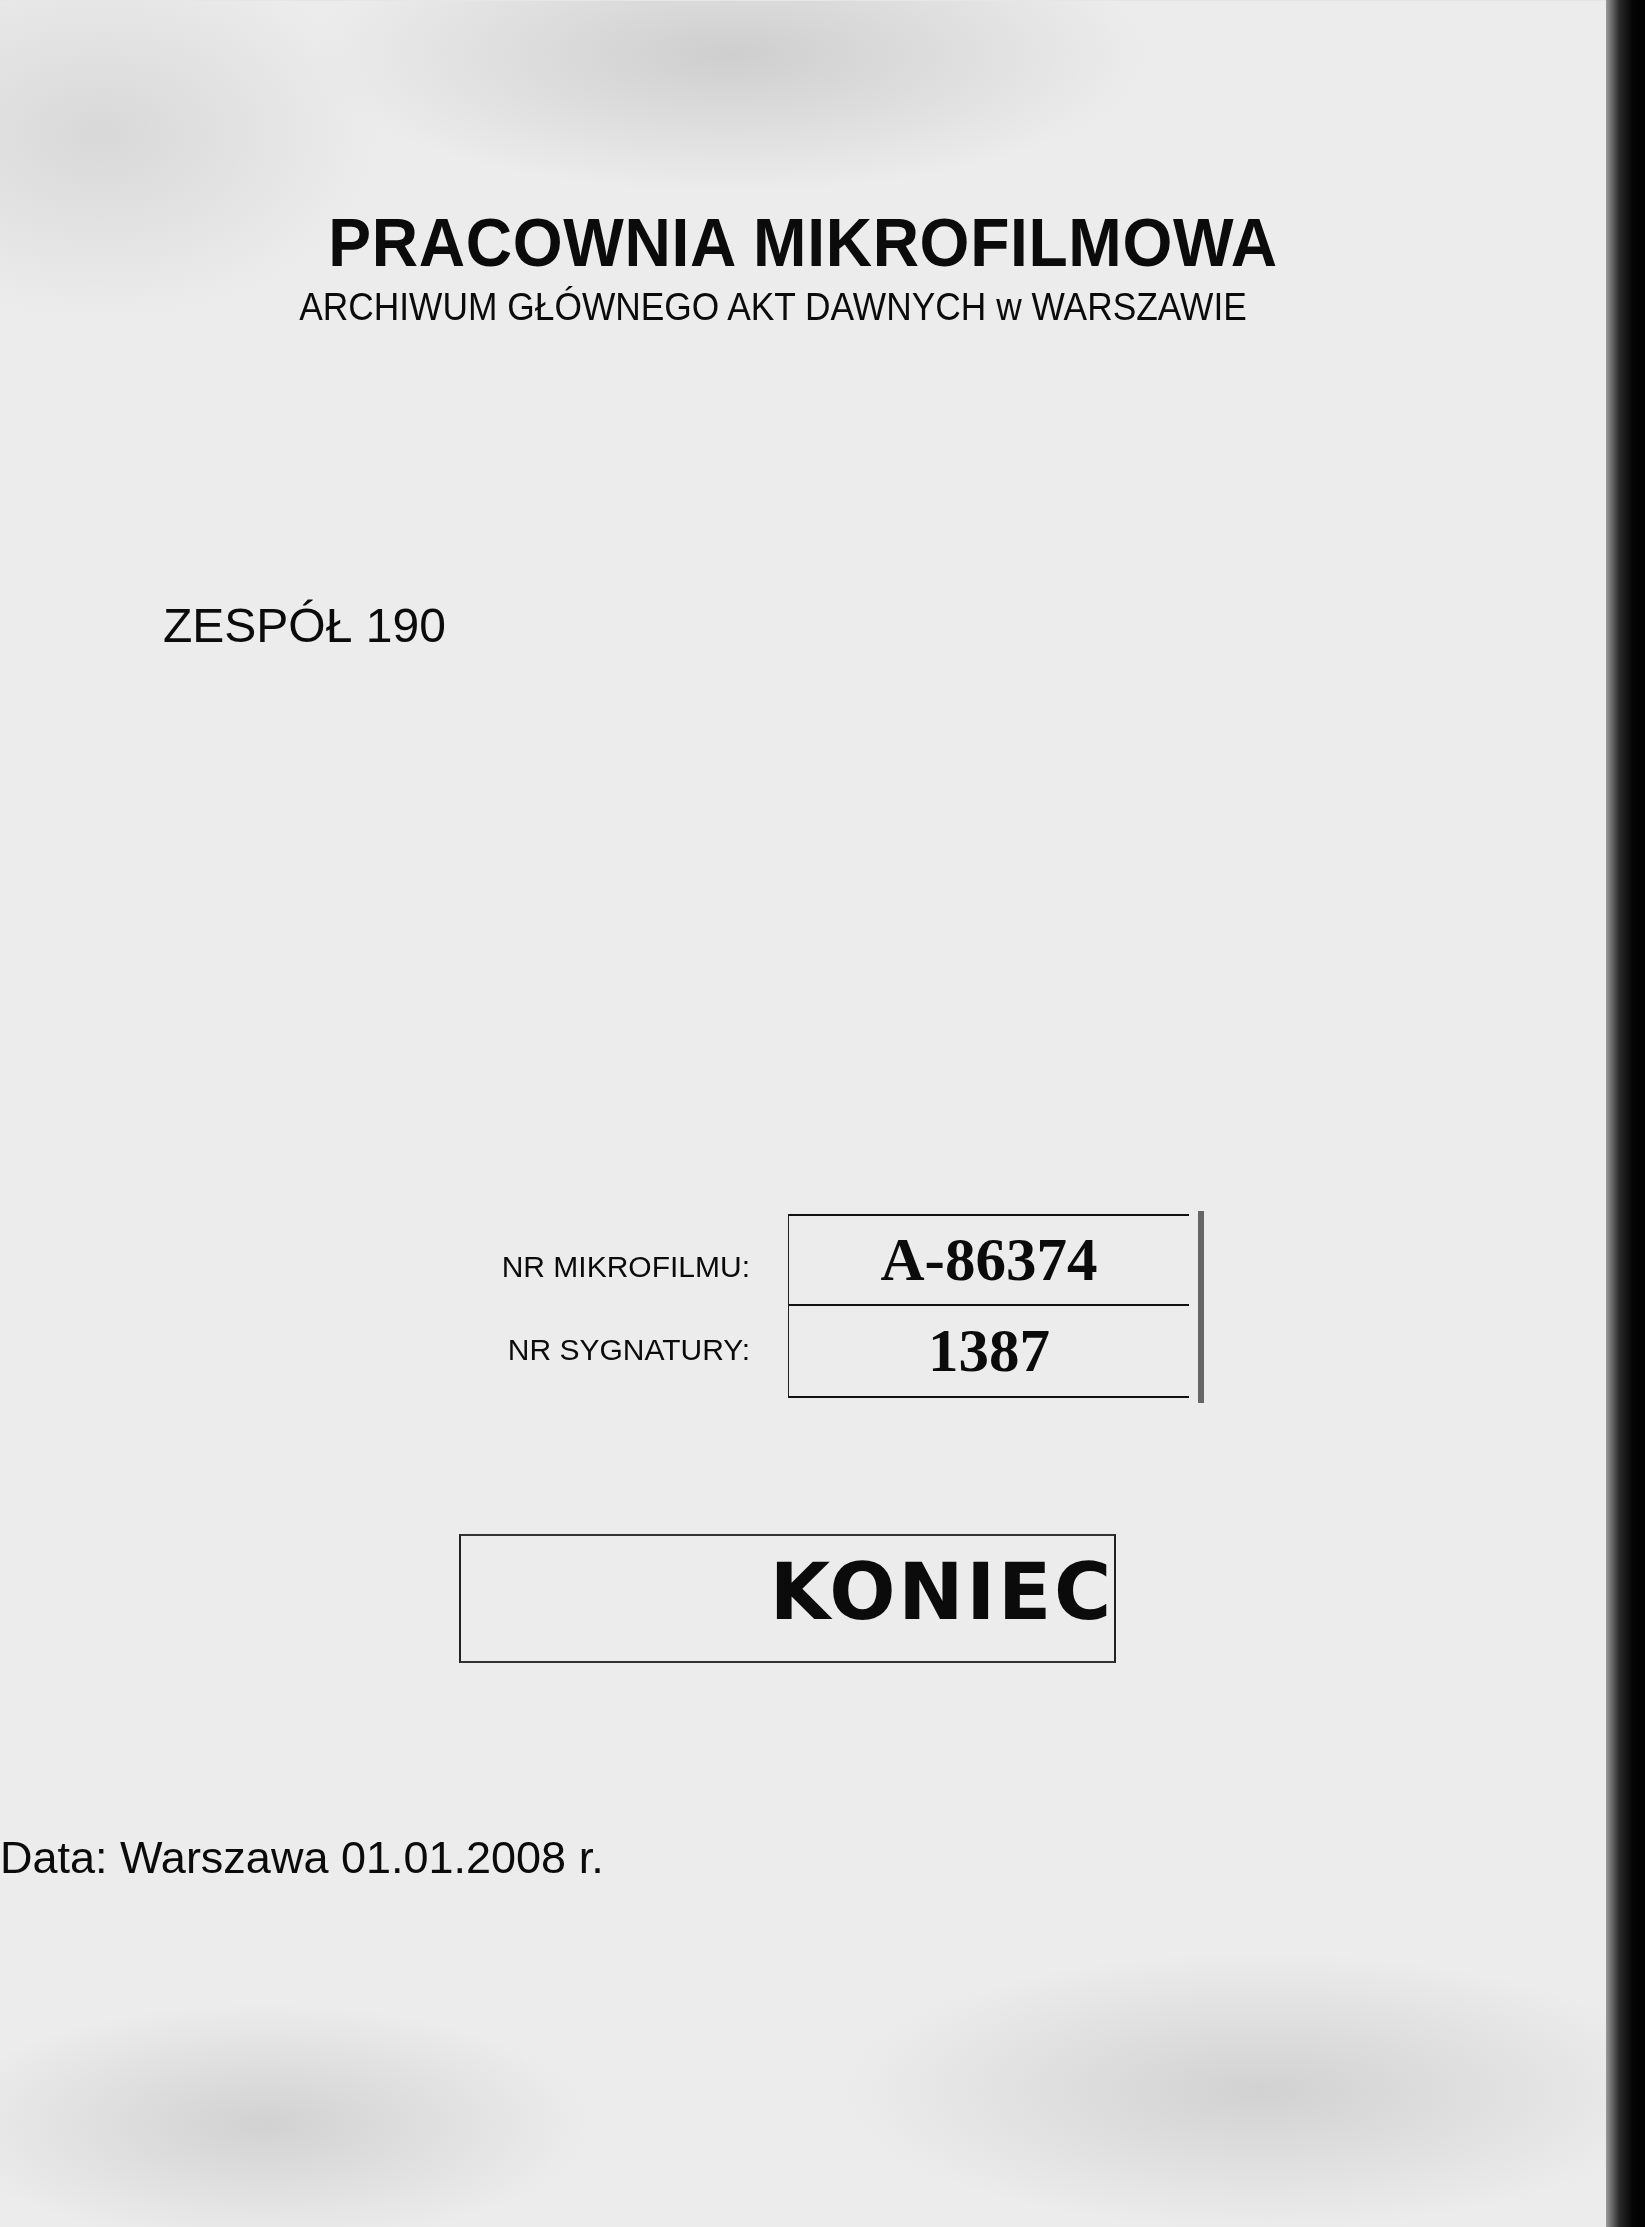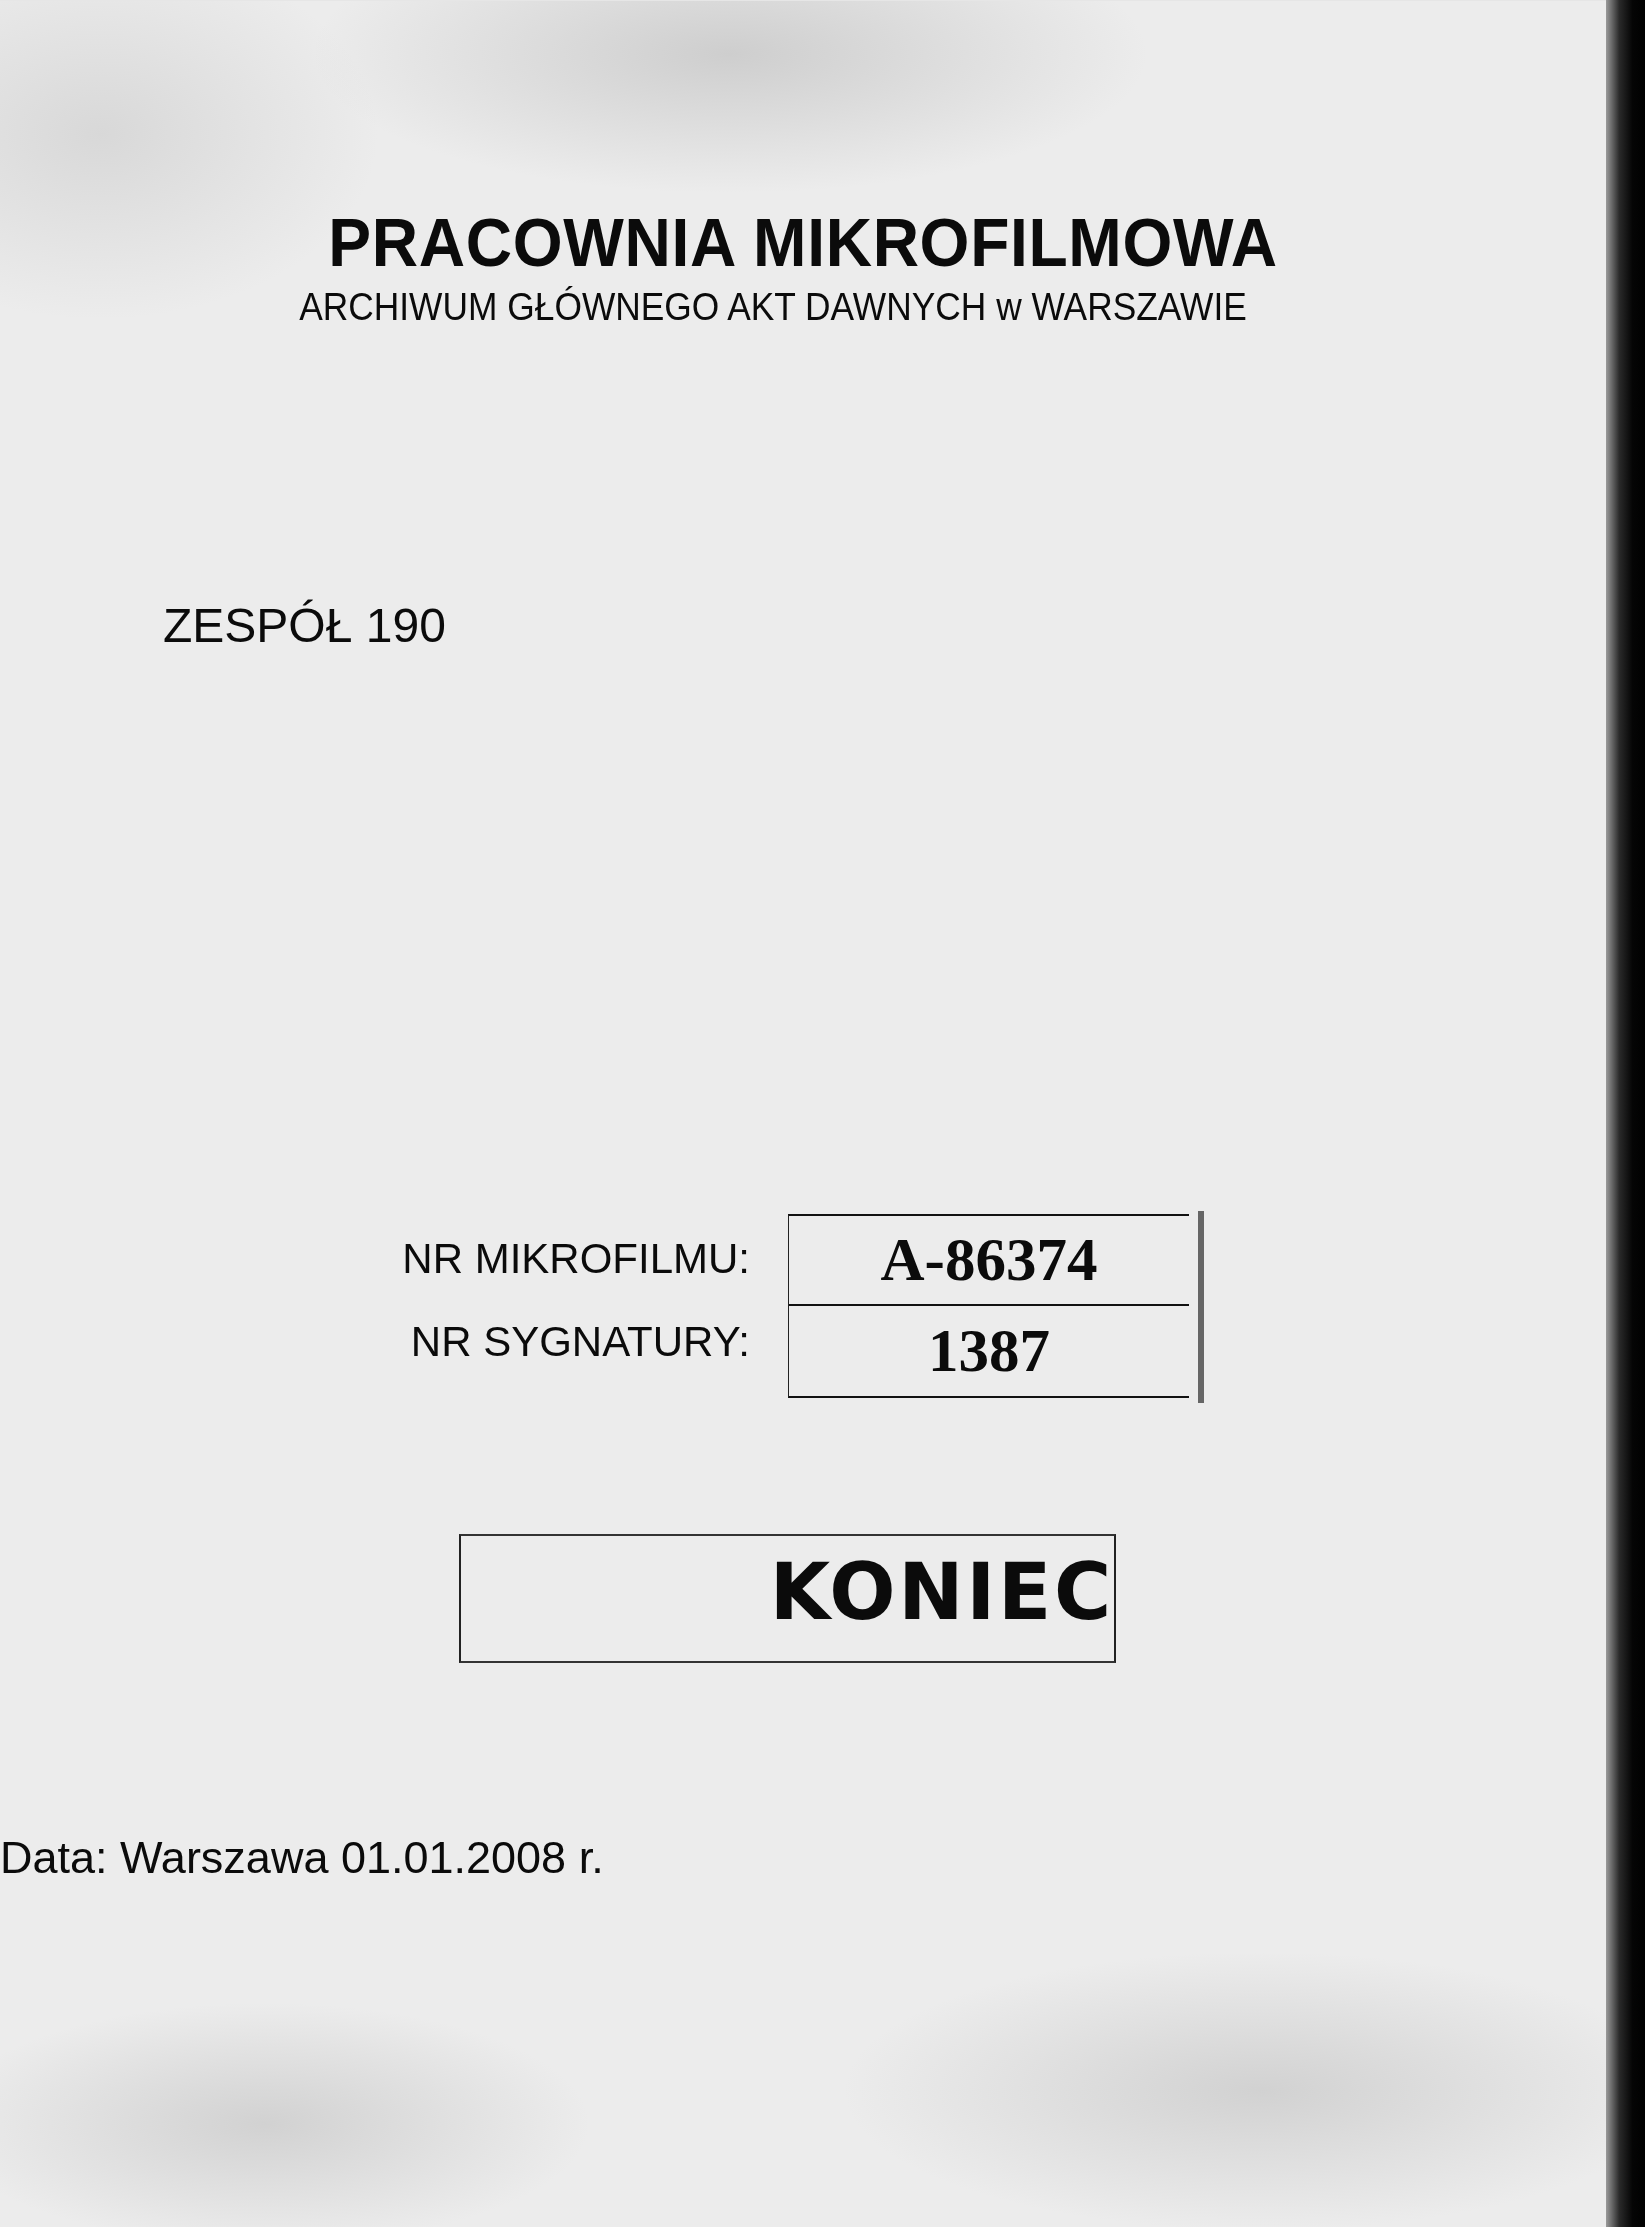--- a/index.html
+++ b/index.html
@@ -29,21 +29,21 @@
   }
   .subtitle {
     left:0; width:1546px; text-align:center; top:285px;
     font-size:38px; transform:scaleX(0.93);
   }
   .zespol { left:163px; top:581px; font-size:48px;margin-top:16px; }
   .cww {
     left:0; width:1606px; text-align:center; top:793px;
     font-family:"Liberation Serif", serif; font-weight:bold; font-size:111px; letter-spacing:5.3px;
   }
-  .label { font-size:42px; transform-origin:right center; }
+  .label { font-size:30px; transform-origin:right center;margin-top:15px; }
   .lbl-mikro { right:856px; top:1234px; }
   .lbl-syg { right:856px; top:1317px; }
   .numtable {
     position:absolute; left:788px; top:1213px; width:401px; height:184px;
     border-top:2.7px solid #111; border-bottom:2.7px solid #111; border-left:1.3px solid #222;
     box-sizing:border-box;
   }
   .numtable::after {
     content:""; position:absolute; right:-14.6px; top:-5.3px; width:5.3px; height:192px;
     background:#666;

